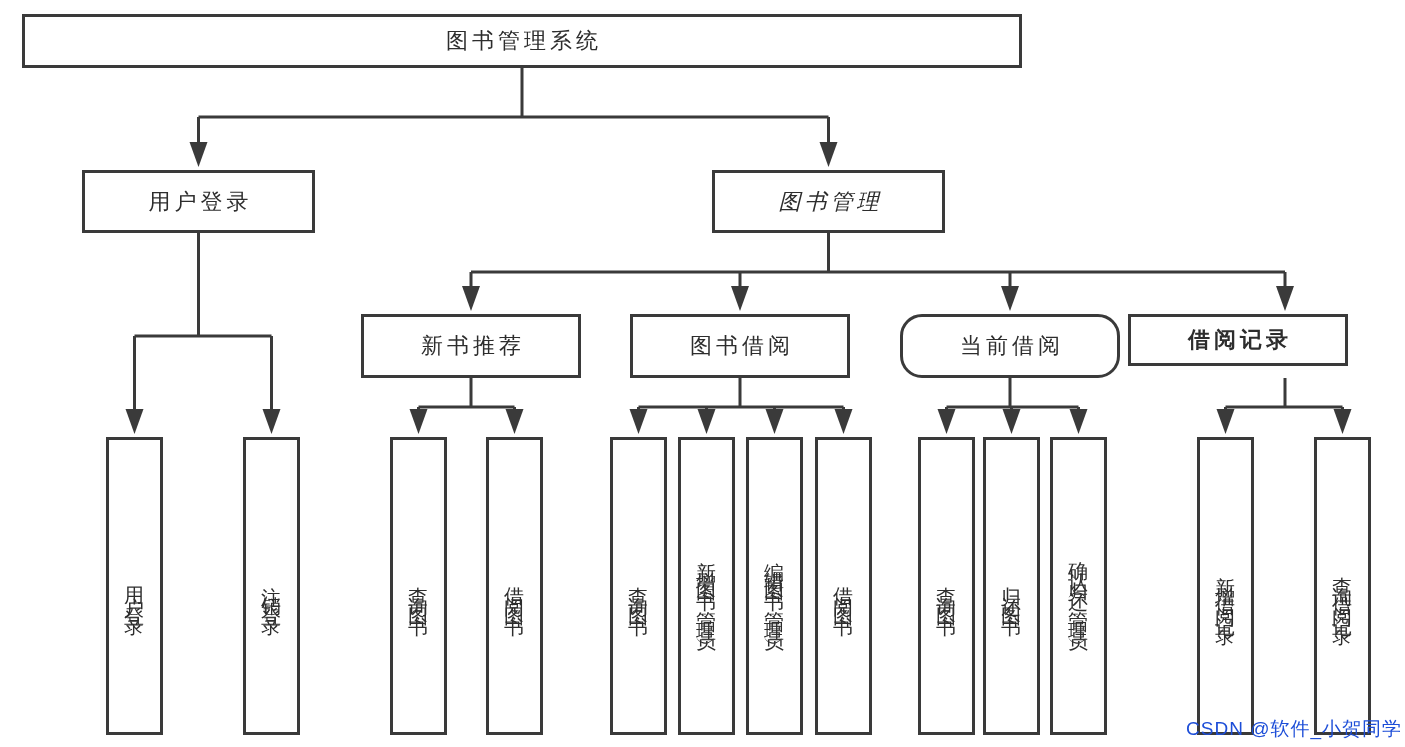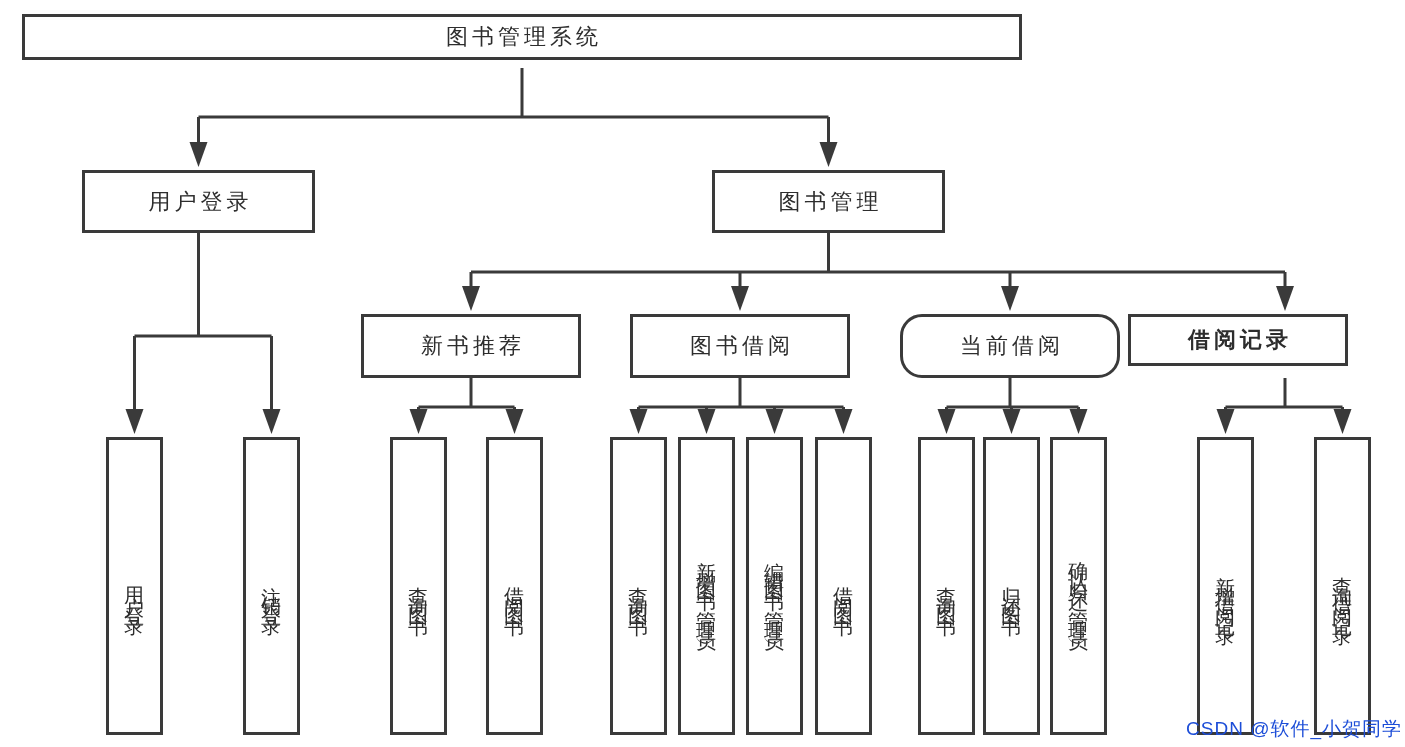--- a/index.html
+++ b/index.html
@@ -95,24 +95,24 @@
       <polygon points="765.5,409 783.5,409 774.5,434"></polygon>
       <polygon points="834.5,409 852.5,409 843.5,434"></polygon>
       <polygon points="937.5,409 955.5,409 946.5,434"></polygon>
       <polygon points="1002.5,409 1020.5,409 1011.5,434"></polygon>
       <polygon points="1069.5,409 1087.5,409 1078.5,434"></polygon>
       <polygon points="1216.5,409 1234.5,409 1225.5,434"></polygon>
       <polygon points="1333.5,409 1351.5,409 1342.5,434"></polygon>
     </g>
   </svg>
 
-  <div class="node h" style="left:22px; top:14px; width:1000px; height:46px;">图书管理系统</div>
+  <div class="node h" style="left:22px; top:14px; width:1000px; height:54px;">图书管理系统</div>
 
   <div class="node h" style="left:82px; top:170px; width:233px; height:63px;">用户登录</div>
-  <div class="node h" style="left:712px; top:170px; width:233px; height:63px;">图书管理</div>
+  <div class="node h" style="left:712px; top:170px; width:233px; height:63px;font-style:italic;">图书管理</div>
 
   <div class="node h" style="left:361px; top:314px; width:220px; height:64px;">新书推荐</div>
   <div class="node h" style="left:630px; top:314px; width:220px; height:64px;">图书借阅</div>
   <div class="node h" style="left:900px; top:314px; width:220px; height:64px;border-radius:22px;">当前借阅</div>
   <div class="node h" style="left:1128px; top:314px; width:220px; height:52px;font-weight:bold;">借阅记录</div>
 
   <div class="node v" style="left:106px; top:437px; width:57px; height:298px;">用户登录</div>
   <div class="node v" style="left:243px; top:437px; width:57px; height:298px;">注销登录</div>
 
   <div class="node v" style="left:390px; top:437px; width:57px; height:298px;">查询图书</div>

